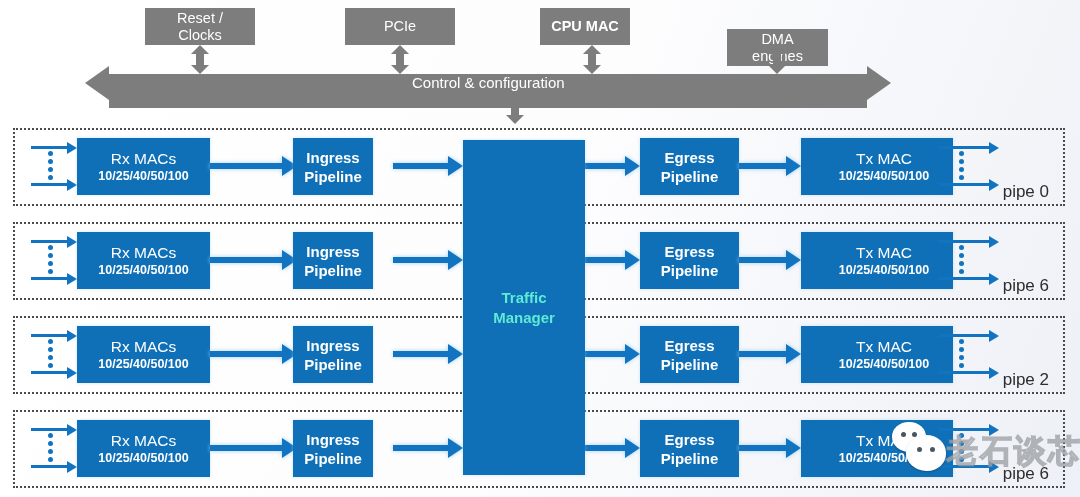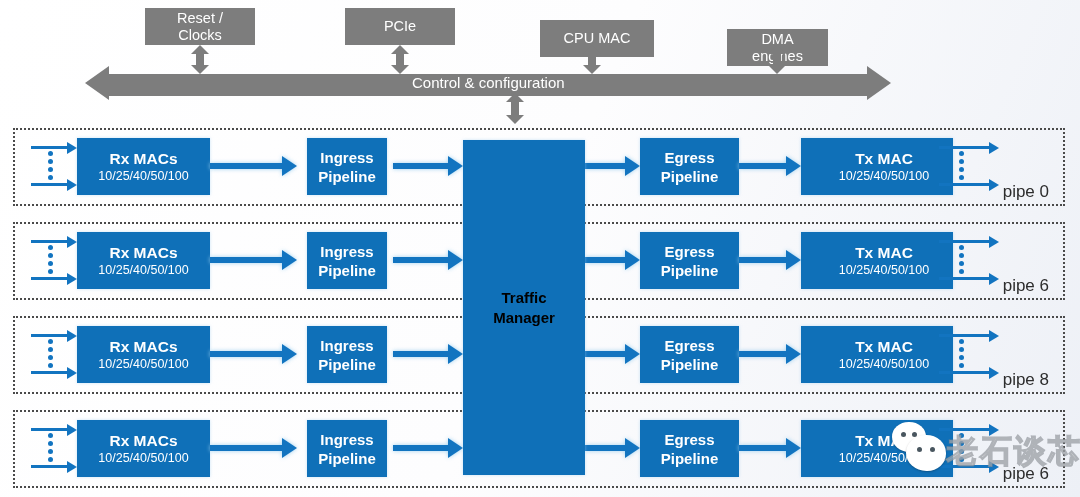--- a/index.html
+++ b/index.html
@@ -17,37 +17,37 @@
   .gmod span{display:block;}
   
   .vlink{position:absolute;width:8px;background:#7d7d7d;}
   .vlink::before{content:"";position:absolute;top:-9px;left:-5px;
     border-left:9px solid transparent;border-right:9px solid transparent;
     border-bottom:9px solid #7d7d7d;}
   .vlink::after{content:"";position:absolute;bottom:-9px;left:-5px;
     border-left:9px solid transparent;border-right:9px solid transparent;
     border-top:9px solid #7d7d7d;}
   
-  .busbar{position:absolute;left:109px;top:74px;width:758px;height:22px;background:#7d7d7d;}
+  .busbar{position:absolute;left:109px;top:74px;width:758px;height:34px;background:#7d7d7d;}
   .busbar .buslabel{position:absolute;left:303px;top:0;color:#fff;font-size:15px;line-height:18px;white-space:nowrap;}
   .bushead{position:absolute;width:0;height:0;top:66px;}
   .bushead.left{left:85px;border-top:17px solid transparent;border-bottom:17px solid transparent;border-right:24px solid #7d7d7d;}
   .bushead.right{left:867px;border-top:17px solid transparent;border-bottom:17px solid transparent;border-left:24px solid #7d7d7d;}
   
   .pipe-row{position:absolute;left:13px;width:1052px;height:78px;border:2px dotted #4a4a4a;box-sizing:border-box;z-index:1;}
   .bluebox{
     position:absolute;top:8px;height:57px;background:#0f70b8;color:#fff;
     display:flex;flex-direction:column;align-items:center;justify-content:center;
     text-align:center;z-index:2;box-shadow:0 0 3px rgba(160,205,240,.55);
   }
-  .bluebox .t1{font-size:15.5px;font-weight:700;line-height:19px;display:block;text-align:center;}
-  .bluebox .t2{font-size:12.5px;font-weight:400;line-height:16px;display:block;}
+  .bluebox .t1{font-size:15.5px;font-weight:400;line-height:19px;display:block;text-align:center;}
+  .bluebox .t2{font-size:12.5px;font-weight:700;line-height:16px;display:block;}
   .bluebox .l{font-size:15px;font-weight:600;line-height:19px;display:block;}
   .rx{left:62px;width:133px;}
-  .ig{left:292px;width:80px;}
+  .ig{left:278px;width:80px;}
   .eg{left:625px;width:99px;}
   .tx{left:786px;width:138px;padding-left:14px;}
   
   .arrow{position:absolute;height:6px;background:#1274c0;z-index:2;
     filter:drop-shadow(0 0 2px rgba(150,205,240,.9));}
   .arrow::after{content:"";position:absolute;right:-15px;top:50%;transform:translateY(-50%);
     border-left:15px solid #1274c0;border-top:10px solid transparent;border-bottom:10px solid transparent;}
   .a-rx-ig{left:195px;top:33px;width:72px;}
   .a-ig-tm{left:378px;top:33px;width:55px;}
   .a-tm-eg{left:570px;top:33px;width:40px;}
@@ -61,21 +61,21 @@
   .out1{left:924px;top:16px;width:50px;}
   .out2{left:924px;top:53px;width:50px;}
   
   .vdots{position:absolute;top:21px;display:flex;flex-direction:column;gap:3px;z-index:2;}
   .vdots i{width:5px;height:5px;border-radius:50%;background:#1274c0;}
   .dots-in{left:33px;}
   .dots-out{left:944px;}
   .pipe-label{position:absolute;right:14px;bottom:2px;font-size:17px;color:#2d2d2d;white-space:nowrap;margin-top:21px;}
   
   .tm{
-    position:absolute;left:463px;top:140px;width:122px;height:335px;background:#0f70b8;color:#000000;
+    position:absolute;left:463px;top:140px;width:122px;height:335px;background:#0f70b8;color:#5eead4;
     display:flex;flex-direction:column;align-items:center;justify-content:center;text-align:center;
     z-index:4;box-shadow:0 0 3px rgba(160,205,240,.55);
   }
   .tm span{display:block;font-size:15px;font-weight:600;line-height:20px;}
   
   .wm{position:absolute;left:888px;top:420px;width:180px;height:58px;z-index:20;pointer-events:none;text-decoration:underline;}
   .wm-bubble{position:absolute;background:#fff;border-radius:50% 50% 48% 52%;box-shadow:0 1px 2px rgba(0,0,0,.25);}
   .wm-b1{left:4px;top:2px;width:34px;height:30px;}
   .wm-b2{left:18px;top:15px;width:40px;height:36px;}
   .wm-bubble i{position:absolute;width:5px;height:5px;border-radius:50%;background:#49565f;}
@@ -90,21 +90,21 @@
 <div id="stage">
 
   <div class="gmod" style="left:145px;top:8px;width:110px;height:37px;">
     <span>Reset /</span>
     <span>Clocks</span>
   </div>
   <div class="gmod" style="left:345px;top:8px;width:110px;height:37px;">
     <span>PCIe</span>
     <span></span>
   </div>
-  <div class="gmod" style="left:540px;top:20px;width:114px;height:37px;">
+  <div class="gmod" style="left:540px;top:8px;width:90px;height:37px;font-weight:bold;">
     <span>CPU MAC</span>
     <span></span>
   </div>
   <div class="gmod" style="left:727px;top:8px;width:101px;height:37px;margin-top:21px;">
     <span>DMA</span>
     <span>engines</span>
   </div>
 
   <div class="vlink" style="left:196px;top:54px;height:11px;"></div>
   <div class="vlink" style="left:396px;top:54px;height:11px;"></div>
@@ -229,21 +229,21 @@
       <span class="t2">10/25/40/50/100</span>
     </div>
     <div class="tarrow out1"></div>
     <div class="tarrow out2"></div>
     <div class="vdots dots-out">
         <i></i>
         <i></i>
         <i></i>
         <i></i>
       </div>
-    <span class="pipe-label">pipe 8</span>
+    <span class="pipe-label">pipe 2</span>
   </div>
 
   <div class="pipe-row" style="top:410px;">
     <div class="tarrow in1"></div>
     <div class="tarrow in2"></div>
     <div class="vdots dots-in">
         <i></i>
         <i></i>
         <i></i>
         <i></i>

